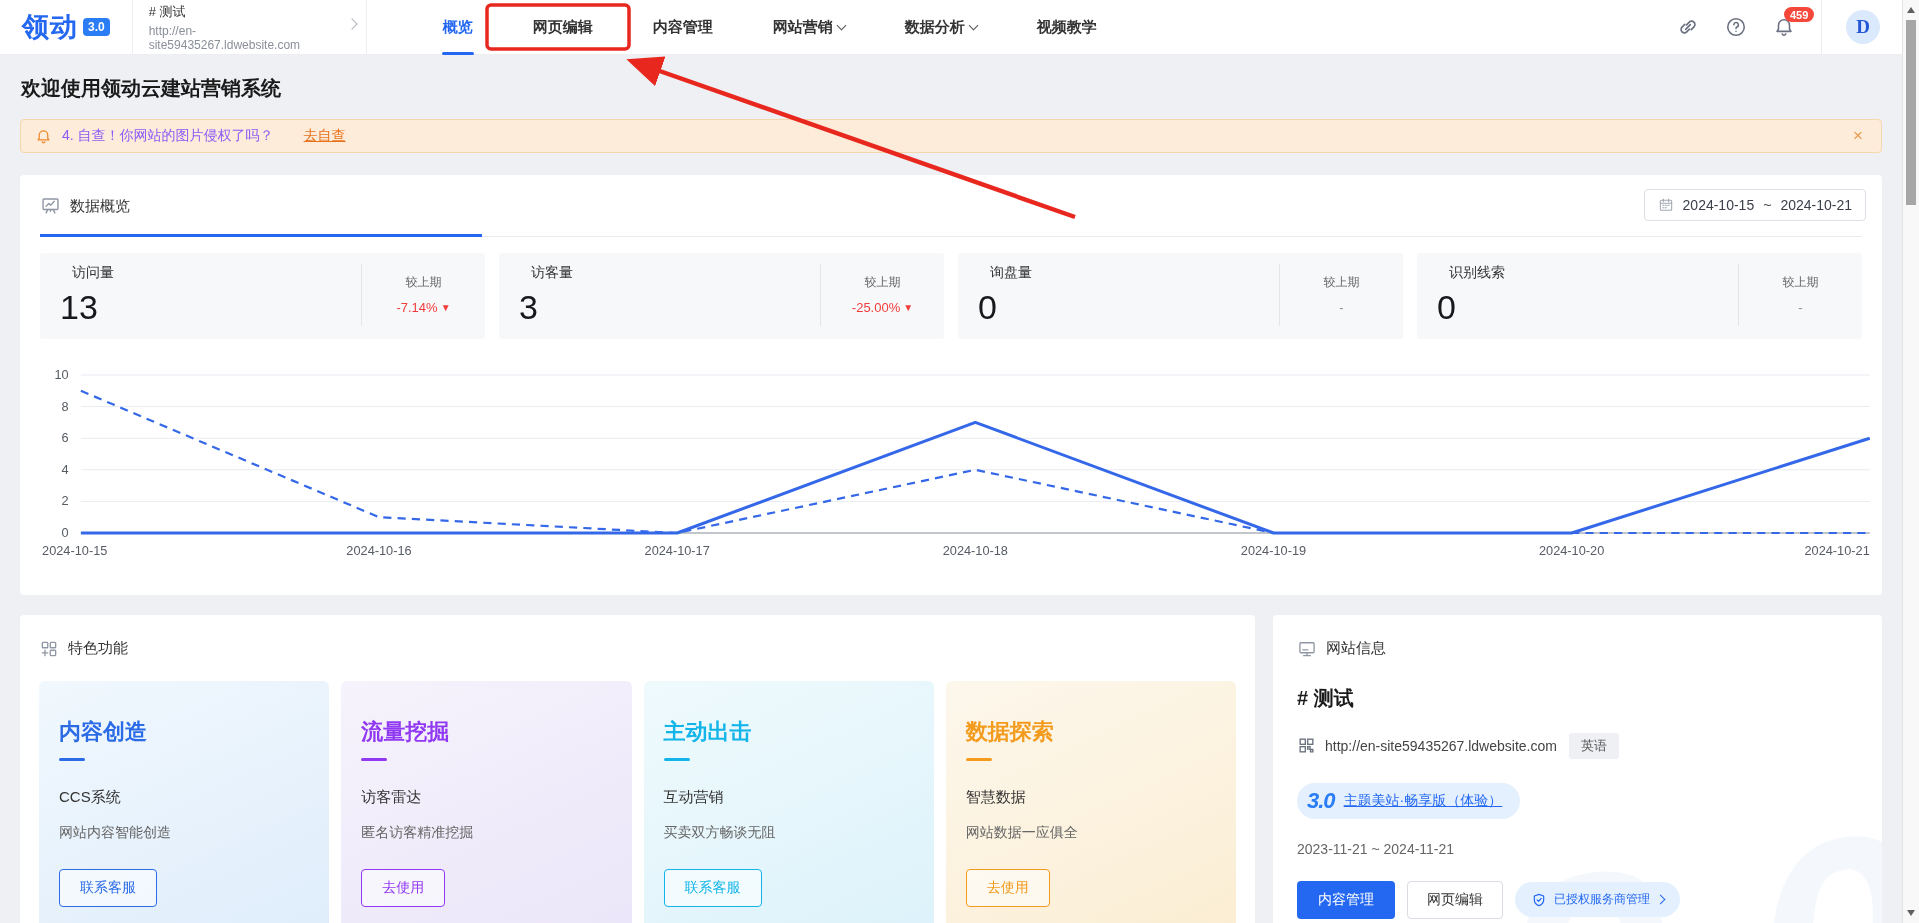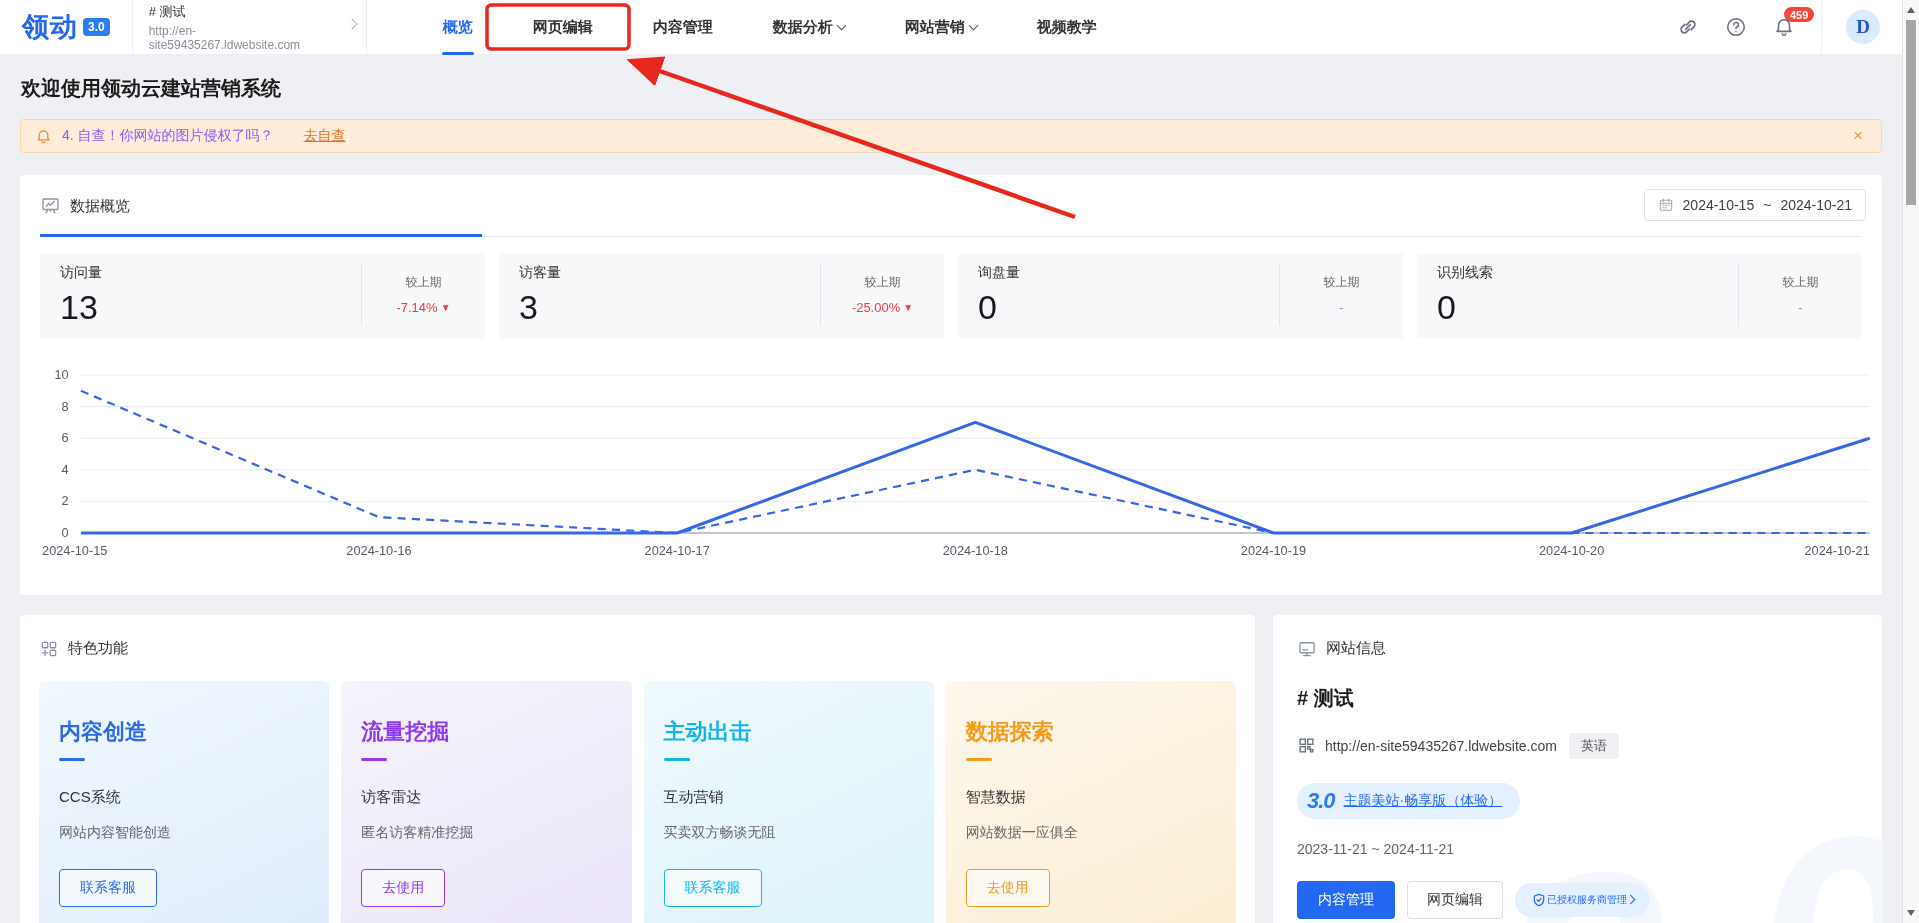--- a/index.html
+++ b/index.html
@@ -58,21 +58,21 @@
   .datepicker { position:absolute; right:16px; top:14px; border:1px solid #dcdfe6; border-radius:4px;
     background:#fff; display:flex; align-items:center; gap:9px; padding:7px 13px; font-size:14px;
     color:#3a3f48; cursor:pointer; }
   .datepicker svg { width:16px; height:16px; color:#a3a8b3; }
   .tabline { position:relative; margin-top:12px; height:3px; }
   .tabline .gray { position:absolute; left:0; right:0; bottom:0; height:1px; background:#e9ebf0; }
   .tabline .blue { position:absolute; left:0; bottom:0; width:442px; height:3px; background:#2468f2; }
   .stats { display:flex; gap:14px; margin-top:16px; }
   .stat { flex:1; background:#f7f8fa; border-radius:3px; padding:11px 0 13px 20px; display:flex; }
   .stat-left { flex:1; }
-  .stat-label { font-size:14px; color:#333; }
+  .stat-label { font-size:14px; color:#333;margin-left:12px; }
   .stat-value { font-size:34px; color:#17181c; margin-top:8px; line-height:1.05; }
   .stat-right { width:124px; border-left:1px solid #e3e5ea; display:flex; flex-direction:column;
     align-items:center; justify-content:center; gap:9px; }
   .stat-compare { font-size:12px; color:#666; }
   .stat-change { font-size:13px; color:#f23c3c; display:flex; align-items:center; gap:3px; }
   .stat-change.muted { color:#8a8f99; }
   .stat-change .tri { font-size:10px; }
   .chart-wrap { margin-top:24px; }
   #chart-svg { width:1840px; height:214px; display:block; }
   .ytick,.xtick { font-size:12.5px; fill:#565b64; }
@@ -107,21 +107,21 @@
     border-radius:21px; padding:5px 18px 5px 10px; position:relative; z-index:2; cursor:pointer; }
   .plan-logo { font-size:22px; font-weight:bold; font-style:italic; color:#2b7df5; letter-spacing:-1px; }
   .plan-text { font-size:14px; color:#2468f2;text-decoration:underline; }
   .si-validity { margin-top:22px; font-size:14px; color:#666; position:relative; z-index:2; }
   .si-buttons { margin-top:24px; display:flex; align-items:center; gap:12px; position:relative; z-index:2; }
   .btn-primary { background:#2468f2; color:#fff; border:none; border-radius:4px; padding:10px 21px;
     font-size:14px; cursor:pointer; font-family:inherit; }
   .btn-plain { background:#fff; color:#333; border:1px solid #d9dce3; border-radius:4px;
     padding:9px 19px; font-size:14px; cursor:pointer; font-family:inherit; }
   .btn-pill { background:#e4f0fd; color:#2468f2; border:none; border-radius:19px; padding:9px 16px;
-    font-size:10px; cursor:pointer; display:flex; align-items:center; gap:0; font-family:inherit; }
+    font-size:12px; cursor:pointer; display:flex; align-items:center; gap:7px; font-family:inherit; }
   .btn-pill svg { width:16px; height:16px; }
   .pill-chevron { width:7px; height:7px; border-right:1.7px solid #2468f2; border-top:1.7px solid #2468f2;
     transform:rotate(45deg); }
   .watermark { position:absolute; right:-40px; bottom:-120px; font-size:300px; font-weight:bold;
     font-style:italic; color:rgba(100,140,215,.07); transform:rotate(-8deg); z-index:1; user-select:none; }
 
   
   #annotation-overlay { position:absolute; left:0; top:0; width:1919px; height:923px;
     pointer-events:none; z-index:60; }
 
@@ -153,25 +153,25 @@
       <div class="nav-item active">
         <span>概览</span>
       </div>
       <div class="nav-item">
         <span>网页编辑</span>
       </div>
       <div class="nav-item">
         <span>内容管理</span>
       </div>
       <div class="nav-item">
+        <span>网站营销</span>
+        <span class="caret"></span>
+      </div>
+      <div class="nav-item">
         <span>数据分析</span>
-        <span class="caret"></span>
-      </div>
-      <div class="nav-item">
-        <span>网站营销</span>
         <span class="caret"></span>
       </div>
       <div class="nav-item">
         <span>视频教学</span>
       </div>
     </div>
     <div class="top-actions">
       <span class="icon-btn">
         <svg viewBox="0 0 24 24" fill="none" stroke="currentColor" stroke-width="1.8" stroke-linecap="round">
           <path d="M9.5 14.5 L14.5 9.5"></path>

